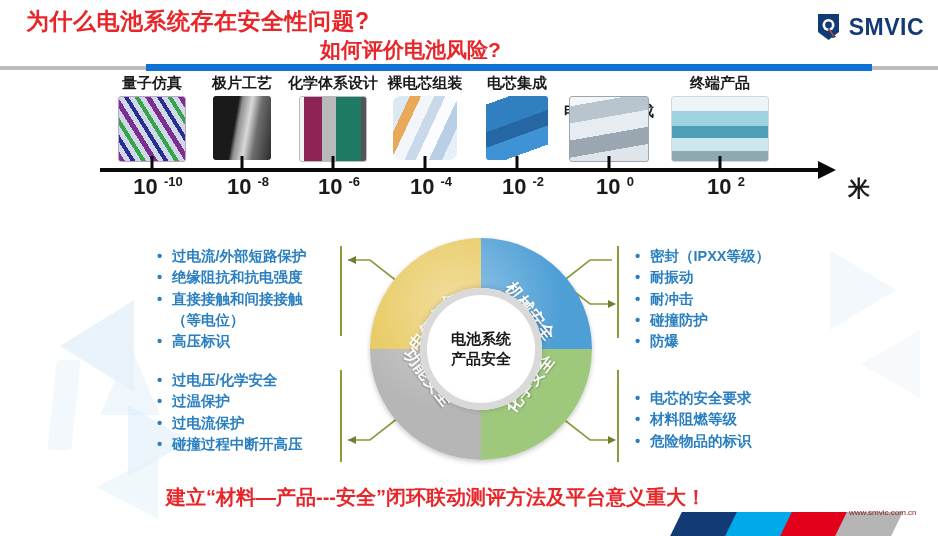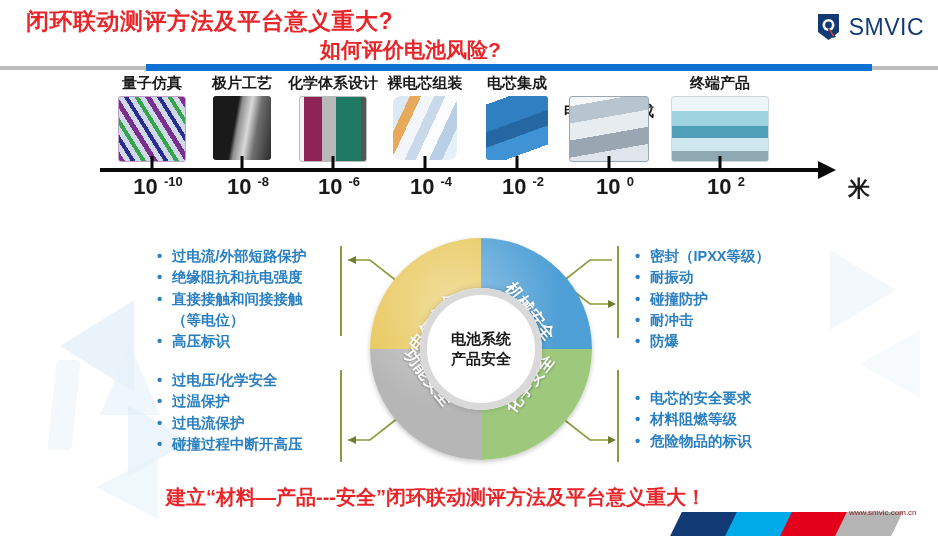--- a/index.html
+++ b/index.html
@@ -17,21 +17,21 @@
   .wm4{left:96px;top:455px;border-top:32px solid transparent;border-bottom:32px solid transparent;border-right:62px solid #e6f2fa;}
   .wm5{left:52px;top:360px;width:24px;height:90px;border:0;background:#e8f3fa;border-radius:4px;transform:skewX(-6deg);}
   .wm6{left:830px;top:250px;border-top:40px solid transparent;border-bottom:40px solid transparent;border-left:66px solid #e7f2fa;}
   .wm7{left:860px;top:330px;border-top:34px solid transparent;border-bottom:34px solid transparent;border-right:60px solid #eef6fb;}
 
   
   .title-main{position:absolute;left:26px;top:6px;font-size:23px;font-weight:700;color:#e8262a;letter-spacing:.5px;white-space:nowrap;}
   .title-sub{position:absolute;left:320px;top:36px;font-size:21px;font-weight:700;color:#e8262a;white-space:nowrap;}
   .logo{position:absolute;right:14px;top:12px;display:flex;align-items:center;gap:7px;}
   .logo-mark{width:27px;height:30px;position:relative;}
-  .logo-text{font-size:23px;font-weight:400;color:#123a75;letter-spacing:.5px;}
+  .logo-text{font-size:23px;font-weight:700;color:#123a75;letter-spacing:.5px;}
 
   .rule-gray{position:absolute;left:0;top:66px;width:938px;height:4px;background:#bcbcbc;}
   .rule-blue{position:absolute;left:146px;top:64px;width:726px;height:7px;background:#0d72d3;}
 
   
   .tl-labels{position:absolute;left:0;top:74px;width:938px;height:22px;}
   .tl-label{position:absolute;font-size:15px;font-weight:700;color:#1a1a1a;white-space:nowrap;transform:translateX(-50%);}
   .tl-thumbs{position:absolute;left:0;top:96px;width:938px;height:66px;}
   .thumb{position:absolute;top:0;height:64px;transform:translateX(-50%);border-radius:3px;overflow:hidden;}
 
@@ -107,21 +107,21 @@
 <div class="slide">
 
   <div class="wm wm1"></div>
   <div class="wm wm2"></div>
   <div class="wm wm3"></div>
   <div class="wm wm4"></div>
   <div class="wm wm5"></div>
   <div class="wm wm6"></div>
   <div class="wm wm7"></div>
 
-  <div class="title-main">闭环联动测评方法及平台意义重大?</div>
+  <div class="title-main">为什么电池系统存在安全性问题?</div>
   <div class="title-sub">如何评价电池风险?</div>
 
   <div class="logo">
     <span class="logo-mark">
       <svg width="27" height="30" viewBox="0 0 27 30">
         <path d="M3 2 H24 V20 L13.5 28 L3 20 Z" fill="#123a75"></path>
         <circle cx="13.5" cy="13" r="6" fill="#ffffff"></circle>
         <circle cx="13.5" cy="13" r="3.4" fill="#123a75"></circle>
         <path d="M14 16 L21 25 L17.5 26 L13 18 Z" fill="#123a75"></path>
         <path d="M14.5 16.5 L19.5 24 L18 24.6 L13.6 17.6 Z" fill="#d7442c"></path>
@@ -228,22 +228,22 @@
         <li>过电压/化学安全</li>
         <li>过温保护</li>
         <li>过电流保护</li>
         <li>碰撞过程中断开高压</li>
       </ul>
     </div>
   <div class="blk blk-r1">
       <ul id="ul-mechanical">
         <li>密封（IPXX等级）</li>
         <li>耐振动</li>
+        <li>耐冲击</li>
         <li>碰撞防护</li>
-        <li>耐冲击</li>
         <li>防爆</li>
       </ul>
     </div>
   <div class="blk blk-r2">
       <ul id="ul-chemical">
         <li>电芯的安全要求</li>
         <li>材料阻燃等级</li>
         <li>危险物品的标识</li>
       </ul>
     </div>

